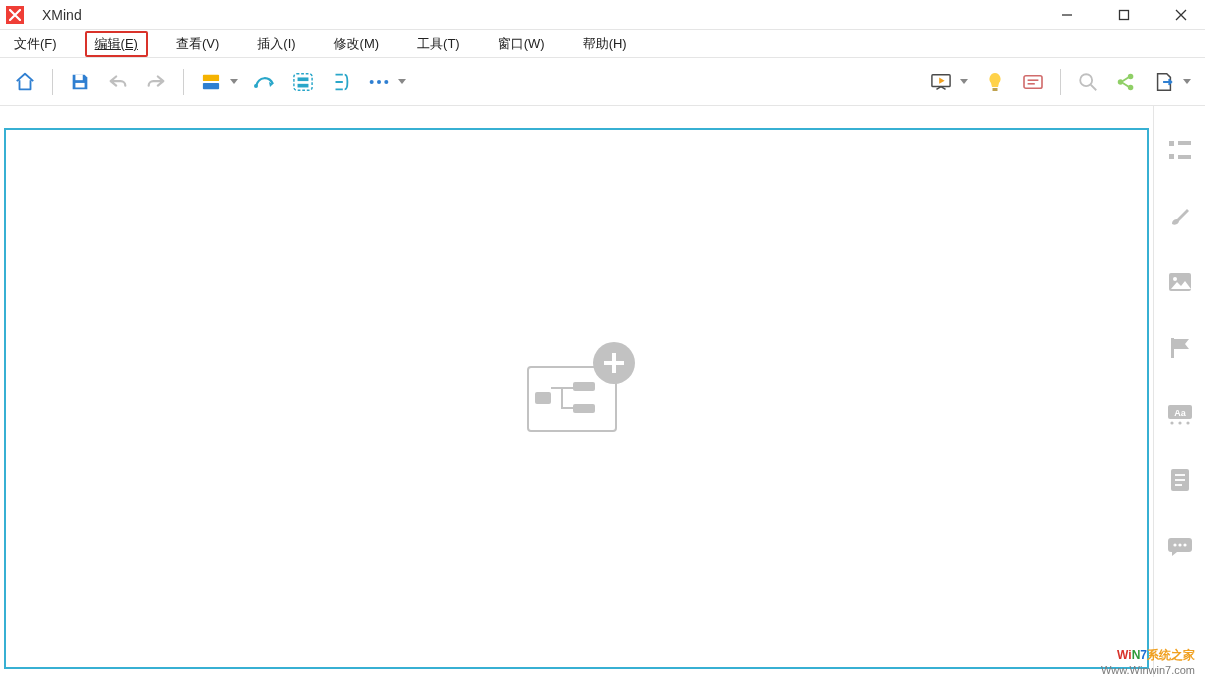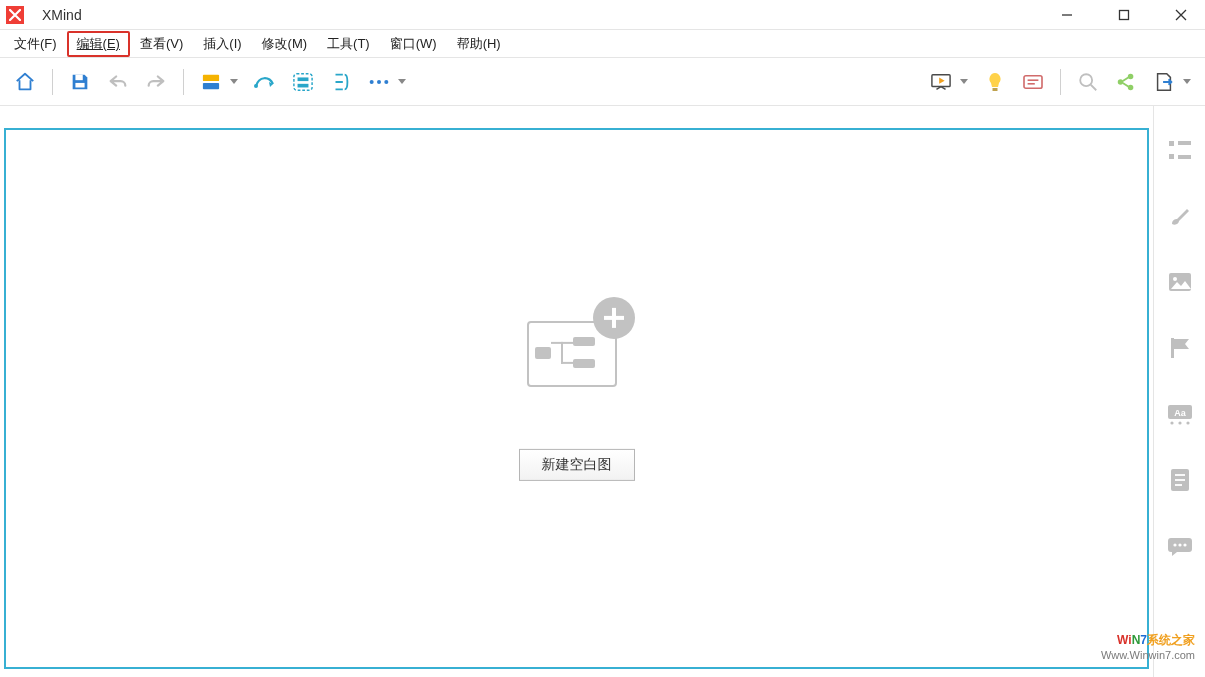--- a/index.html
+++ b/index.html
@@ -42,21 +42,21 @@
   }
   .win-btn svg { display:block; }
   
   .menubar {
     height: 28px;
     display: flex;
     align-items: center;
     padding: 0 4px;
     border-bottom: 1px solid #e5e5e5;
     background: #fff;
-    gap: 0;
+    gap: 18px;
   }
   .menu-item {
     padding: 2px 8px;
     font-size: 13px;
     color: #222;
     border: 2px solid transparent;
   }
   .menu-item.highlight {
     border: 2px solid #d9322a;
     border-radius: 2px;
@@ -173,21 +173,21 @@
   }
   .ricon {
     width: 44px; height: 52px;
     display: flex; align-items: center; justify-content: center;
     margin-bottom: 14px;
     color: #b5b5b5;
   }
   
   .watermark {
     position: absolute;
-    right: 10px; bottom: 16px;
+    right: 10px; bottom: 1px;
     text-align: right;
     pointer-events: none;
     font-size: 12px;
   }
   .watermark .wm1 { font-weight: bold; }
   .watermark .wm1 .r { color: #d9322a; }
   .watermark .wm1 .g { color: #2e9a3a; }
   .watermark .wm1 .b { color: #1a6cd4; }
   .watermark .wm1 .o { color: #f0a020; }
   .watermark .wm2 { color: #7a7a7a; font-size: 11px; }
@@ -346,21 +346,20 @@
           <div class="doc-rect"></div>
           <div class="node-root"></div>
           <div class="node-a"></div>
           <div class="node-b"></div>
           <div class="conn1"></div>
             <div class="conn2"></div>
             <div class="conn3"></div>
             <div class="conn4"></div>
           <div class="plus-circle"></div>
         </div>
-        <button class="new-btn">新建空白图</button>
       </div>
     </div>
   </div>
 
   <div class="rightbar">
     <div class="ricon">
       <svg width="26" height="22" viewBox="0 0 26 22">
           <rect x="2" y="2" width="5" height="5" fill="#bfbfbf"></rect>
           <rect x="2" y="15" width="5" height="5" fill="#bfbfbf"></rect>
           <rect x="11" y="2" width="13" height="4" fill="#bfbfbf"></rect>

